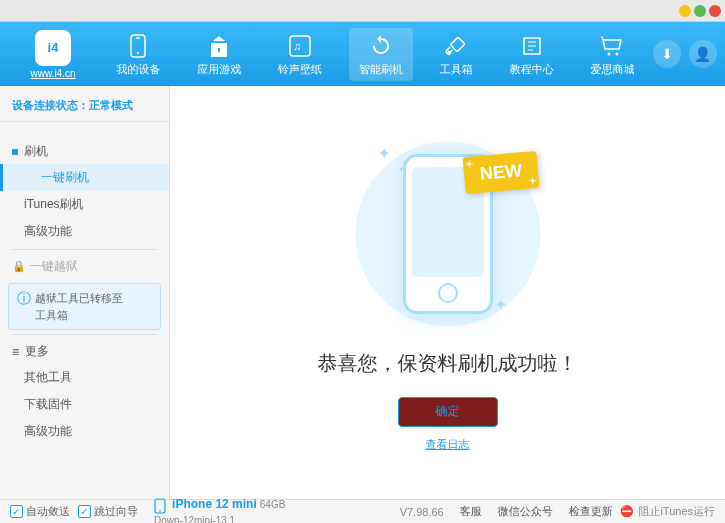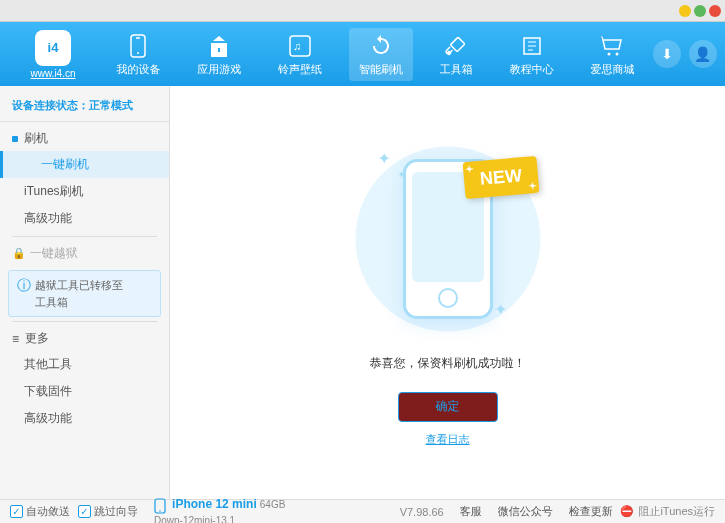--- a/index.html
+++ b/index.html
@@ -95,21 +95,21 @@
       background: #f5f5f5;
       border-right: 1px solid #ddd;
       padding: 8px 0;
       overflow-y: auto;
     }
     .status-bar {
       padding: 4px 12px 8px;
       font-size: 11px;
       color: #666;
       border-bottom: 1px solid #e0e0e0;
-      margin-bottom: 4px;
+      margin-bottom: 17px;
     }
     .status-bar span { color: #1a9de8; font-weight: bold; }
     .sidebar-section-title {
       display: flex; align-items: center;
       padding: 4px 12px;
       font-size: 12px;
       color: #555;
     }
     .sidebar-section-title .bullet {
       width: 6px; height: 6px;
@@ -211,21 +211,21 @@
       box-shadow: 2px 2px 6px rgba(0,0,0,0.2);
     }
     .new-ribbon::before, .new-ribbon::after {
       content: '✦';
       font-size: 10px;
       position: absolute;
     }
     .new-ribbon::before { left: 2px; top: 2px; }
     .new-ribbon::after { right: 2px; bottom: 2px; }
     .success-text {
-      font-size: 12px;
+      font-size: 20px;
       color: #333;
       margin-bottom: 20px;
     }
     .confirm-btn {
       width: 100px;
       height: 30px;
       border: 1px solid #1a9de8;
       background: #7f1d1d;
       color: #1a9de8;
       border-radius: 4px;

